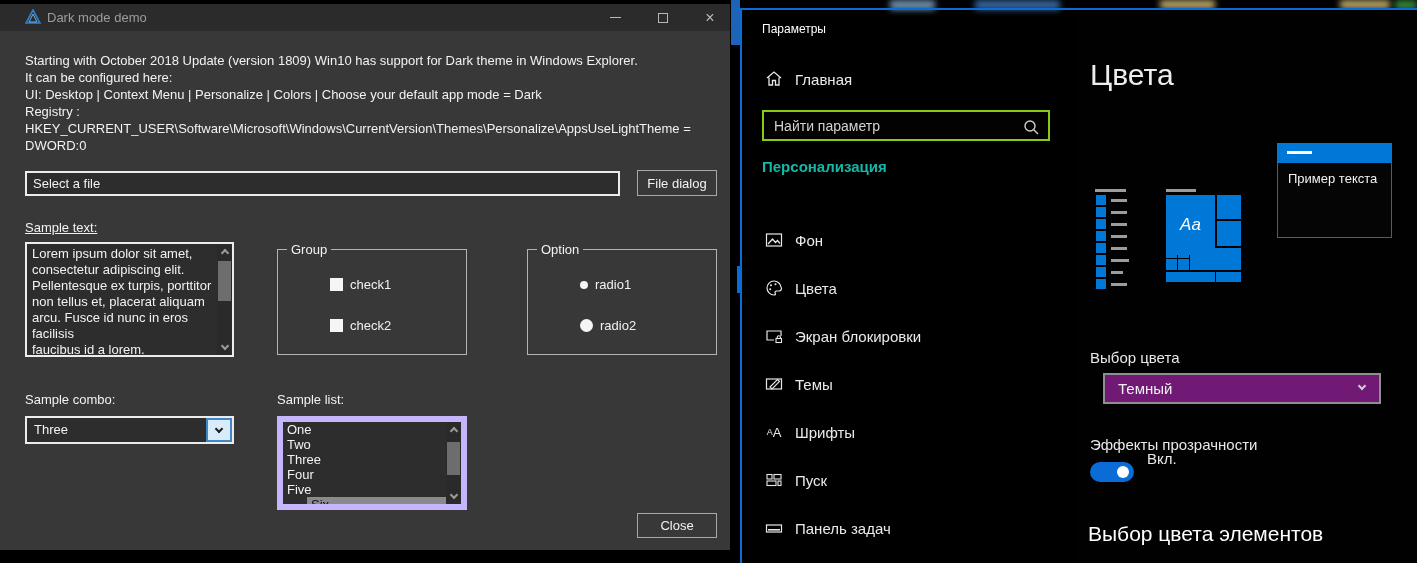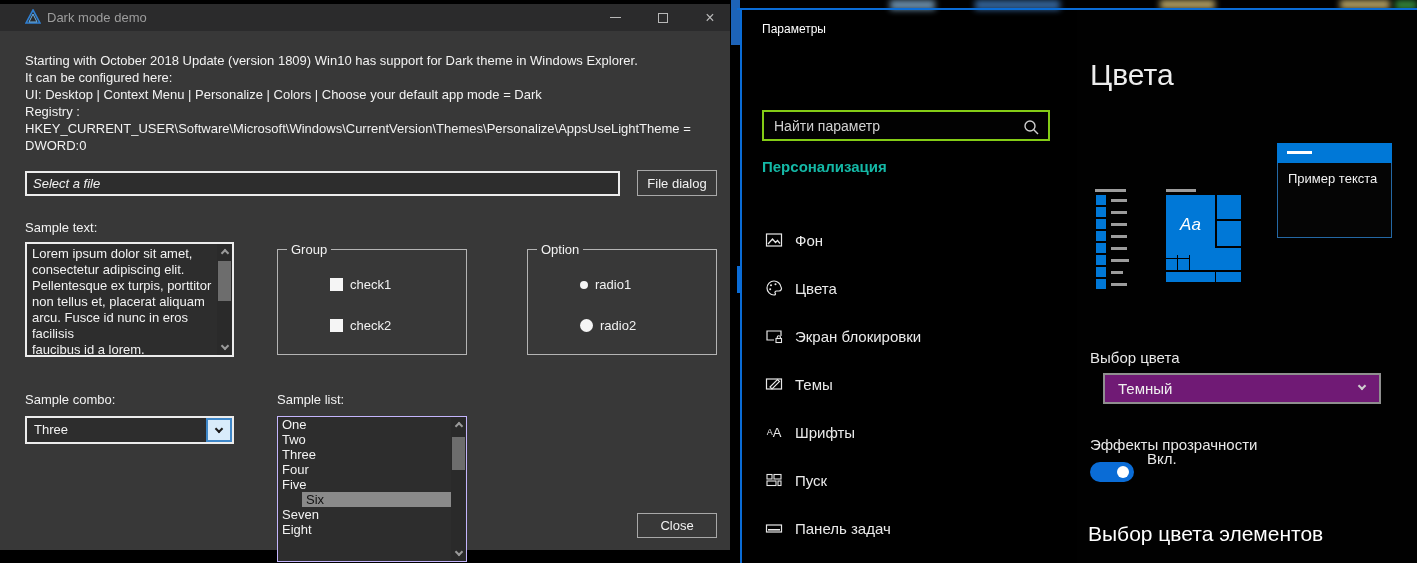--- a/index.html
+++ b/index.html
@@ -14,27 +14,27 @@
   .app-logo { position:absolute; left:25px; top:5px; width:16px; height:16px; }
   .cap-btn { position:absolute; top:0; width:34px; height:27px; color:#b8b8b8; display:flex; align-items:center; justify-content:center; }
   #btn-min { left:598px; } #btn-max { left:646px; } #btn-close { left:693px; font-size:16px; }
   .min-bar { width:11px; height:1px; background:#b8b8b8; }
   .max-box { width:10px; height:10px; border:1px solid #b8b8b8; }
 
   .demo-text { position:absolute; left:25px; color:#f2f2f2; font-size:13px; line-height:17px; }
   #info-block { top:48px; width:690px; }
 
   #file-input { position:absolute; left:25px; top:167px; width:595px; height:25px; background:#2d2d2d;
-    border:2px solid #ececec; color:#f2f2f2; font-size:13px; line-height:21px; padding-left:6px;font-style:italic; }
+    border:2px solid #ececec; color:#f2f2f2; font-size:13px; line-height:21px; padding-left:6px; }
   .demo-btn { position:absolute; background:#383838; border:1px solid #a8a8a8; color:#f2f2f2;
     font-size:13px; display:flex; align-items:center; justify-content:center; }
   #file-dialog-btn { left:637px; top:166px; width:80px; height:26px; }
   #close-btn { left:637px; top:509px; width:80px; height:25px; }
 
-  #sample-text-label { top:215px; }
+  #sample-text-label { top:215px;text-decoration:underline; }
   #sample-textarea { position:absolute; left:25px; top:238px; width:209px; height:115px;
     background:#2d2d2d; border:2px solid #ececec; overflow:hidden; }
   #sample-textarea .txt { position:absolute; left:5px; top:2px; right:17px; color:#f2f2f2;
     font-size:13px; line-height:16px; white-space:pre-line; }
   .vscroll { position:absolute; right:0; top:0; bottom:0; width:15px; background:#2a2a2a; }
   .scr-arrow { position:absolute; left:0; width:15px; height:15px; display:flex; align-items:center; justify-content:center; }
   .chev { width:6px; height:6px; border-right:2px solid #9a9a9a; border-bottom:2px solid #9a9a9a; }
   .chev.up { transform:rotate(-135deg); margin-top:3px; } .chev.down { transform:rotate(45deg); margin-top:-3px; }
   .scr-thumb { position:absolute; left:1px; width:13px; background:#6d6d6d; }
 
@@ -49,22 +49,22 @@
   .radio-dot { width:13px; height:13px; border-radius:50%; background:#f5f5f5; }
 
   #combo-label { top:387px; } #list-label { left:277px; top:387px; }
   #combo { position:absolute; left:25px; top:412px; width:209px; height:28px; background:#2d2d2d;
     border:2px solid #ececec; }
   #combo .val { position:absolute; left:7px; top:4px; color:#f2f2f2; font-size:13px; }
   #combo-btn { position:absolute; right:0; top:0; bottom:0; width:26px; background:#d9ecfb;
     border:2px solid #3f87c8; display:flex; align-items:center; justify-content:center; }
   #combo-btn .chev { border-color:#1d1d1d; }
 
-  #sample-list { position:absolute; left:277px; top:412px; width:190px; height:146px;
-    background:#2d2d2d; border:1px solid #c4b5fd; overflow:hidden; }
+  #sample-list { position:absolute; left:277px; top:412px; width:190px; height:94px;
+    background:#2d2d2d; border:6px solid #c4b5fd; overflow:hidden; }
   .list-item { position:relative; height:15px; line-height:15px; padding-left:4px; color:#f2f2f2;
     font-size:13px; width:173px; }
   .list-item.selected { background:#8a8a8a; color:#111;margin-left:24px; }
 
   
   .blob { position:absolute; filter:blur(3px); opacity:.85; }
   #gap-blue { position:absolute; left:731px; top:0; width:9px; height:45px; background:#1d63b8; }
 
   
   #settings-win { position:absolute; left:737px; top:10px; width:680px; height:553px; }
@@ -229,20 +229,26 @@
   <div class="blob" style="left:1395px; top:0; width:22px; height:10px; background:#3d9b45;"></div>
   <div id="gap-blue"></div>
 
   <div id="settings-win">
     <div id="settings-top-border"></div>
     <div id="settings-left-border"></div>
 
     <div id="nav-pane">
       <span id="app-title">Параметры</span>
 
+      <div class="nav-row" id="nav-home">
+        <svg class="nav-icon" viewBox="0 0 18 18" width="18" height="18">
+          <path d="M2 8 L9 2 L16 8 M4 7.5 V15 H7.5 V10.5 H10.5 V15 H14 V7.5" fill="none" stroke="#e8e8e8" stroke-width="1.3"></path>
+        </svg>
+        <span class="nav-label">Главная</span>
+      </div>
 
       <div id="search-box">
         <span class="ph">Найти параметр</span>
         <svg id="search-icon" viewBox="0 0 18 18" width="18" height="18">
           <circle cx="8" cy="8" r="5" fill="none" stroke="#cfcfcf" stroke-width="1.4"></circle>
           <line x1="11.8" y1="11.8" x2="16" y2="16" stroke="#cfcfcf" stroke-width="1.4"></line>
         </svg>
       </div>
 
       <span id="nav-section">Персонализация</span>

